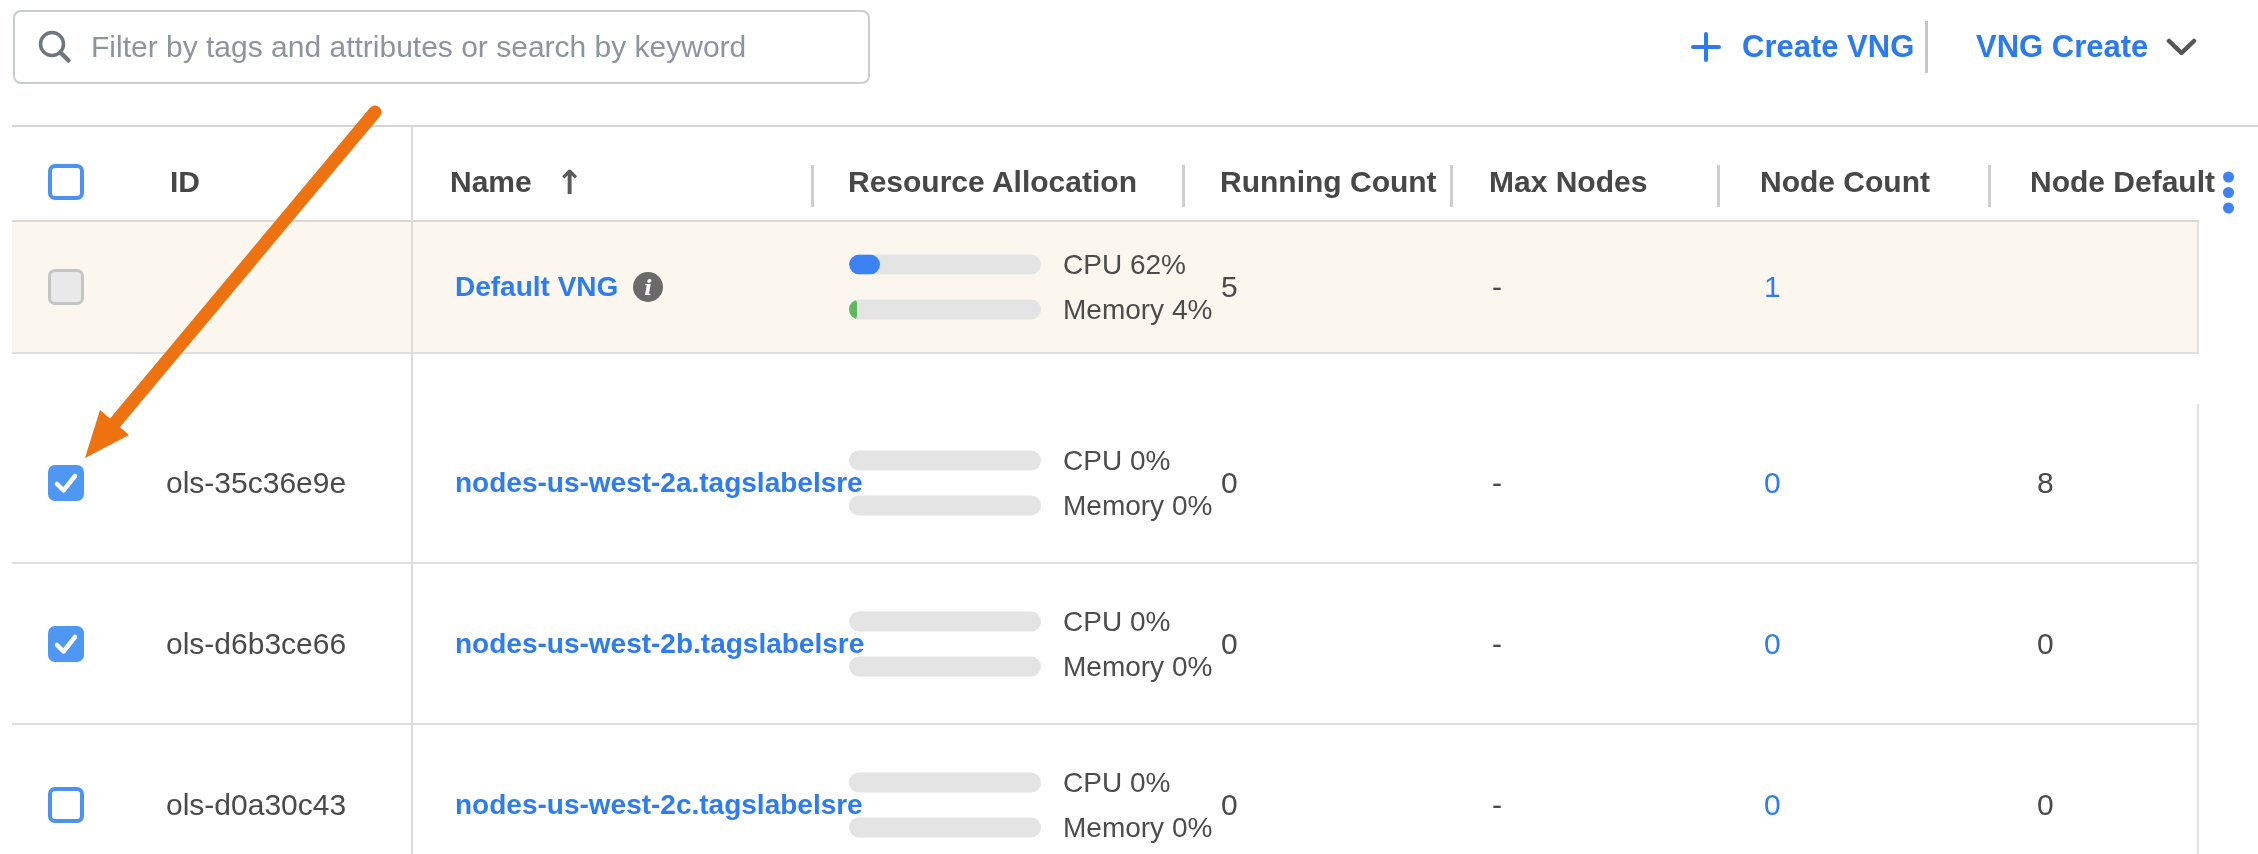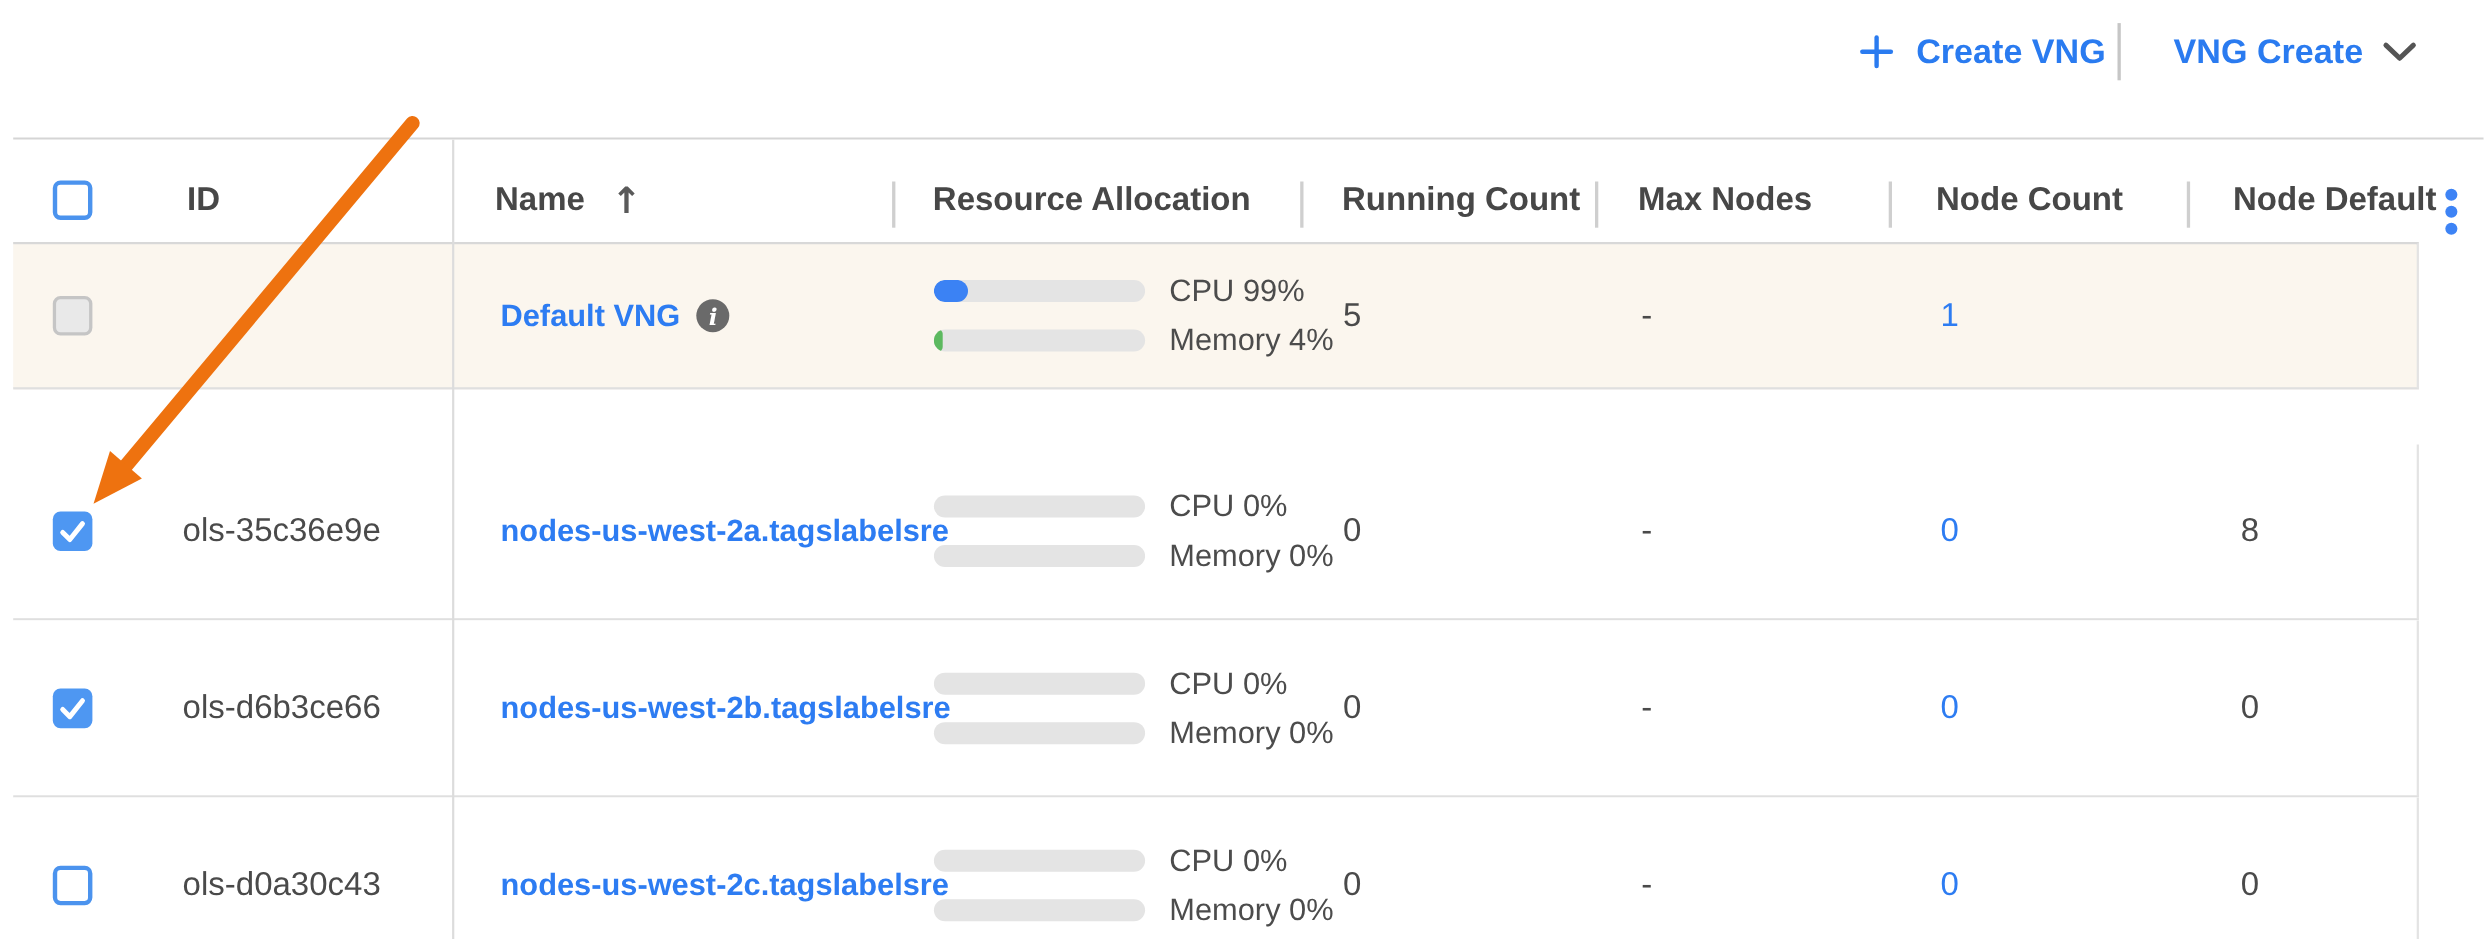--- a/index.html
+++ b/index.html
@@ -86,20 +86,27 @@
     font:italic bold 21px "DejaVu Serif",serif;margin-left:15px;flex:0 0 auto;
   }
 
   .arrow-overlay{position:absolute;left:0;top:0;z-index:60;pointer-events:none;}
 </style>
 </head>
 <body>
 
 <div class="canvas">
 
+  <div class="search-box">
+    <svg width="36" height="36" viewBox="0 0 36 36">
+      <circle cx="15" cy="15" r="11.5" fill="none" stroke="#6f7680" stroke-width="3.5"></circle>
+      <line x1="23.5" y1="23.5" x2="31.5" y2="31.5" stroke="#6f7680" stroke-width="4.5" stroke-linecap="round"></line>
+    </svg>
+    <input class="search-input" type="text" placeholder="Filter by tags and attributes or search by keyword" style="">
+  </div>
 
   <button class="top-btn create-btn">
     <svg width="32" height="32" viewBox="0 0 32 32">
       <line x1="16" y1="3" x2="16" y2="29" stroke="#2a7bf0" stroke-width="4" stroke-linecap="round"></line>
       <line x1="3" y1="16" x2="29" y2="16" stroke="#2a7bf0" stroke-width="4" stroke-linecap="round"></line>
     </svg>
     <span>Create VNG</span>
   </button>
 
   <div class="toolbar-vdivider"></div>
@@ -147,21 +154,21 @@
     <div class="cell cell-id"></div>
     <div class="cell cell-name">
       <span>Default VNG</span>
       <span class="info-badge">i</span>
     </div>
     <div class="cell cell-ra">
       <div class="ra-line">
         <div class="bar">
             <div class="bar-fill bar-fill--cpu" style="width: 16%;"></div>
           </div>
-        <span class="ra-label">CPU 99%</span>
+        <span class="ra-label">CPU 62%</span>
       </div>
       <div class="ra-line">
         <div class="bar">
             <div class="bar-fill bar-fill--mem" style="width: 4%;"></div>
           </div>
         <span class="ra-label">Memory 4%</span>
       </div>
     </div>
     <div class="cell cell-rp">5</div>
     <div class="cell cell-mn">-</div>

